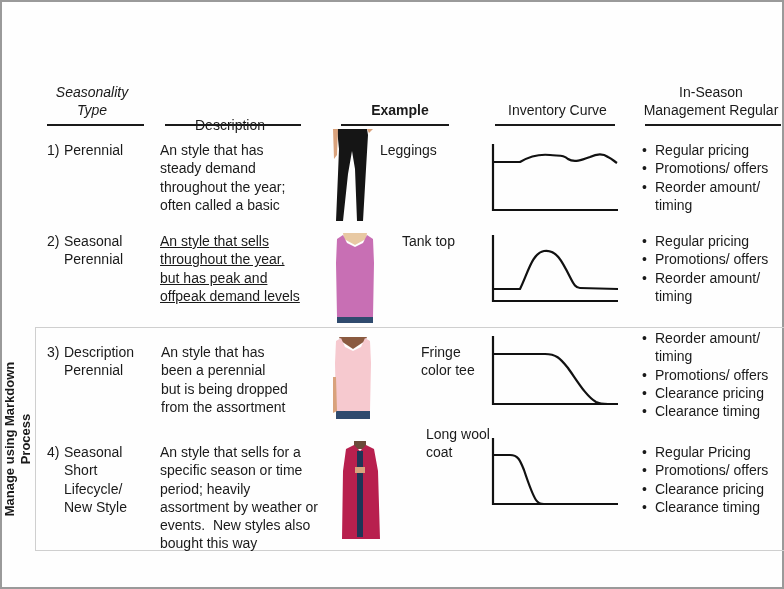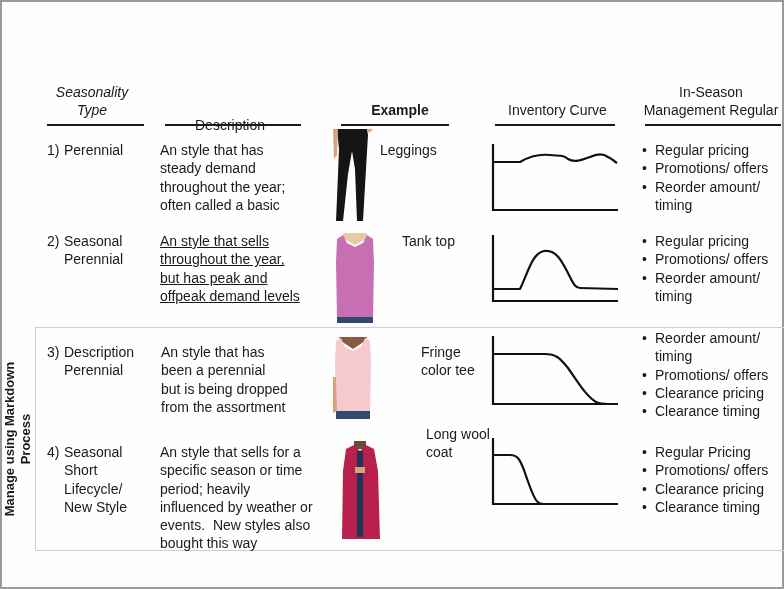--- a/index.html
+++ b/index.html
@@ -142,21 +142,21 @@
 
 <div class="cell type" style="left:47px; top:443px;">
   <span class="num">4)</span><span>Seasonal
 Short
 Lifecycle/
 New Style</span>
 </div>
 <div class="cell" style="left:160px; top:443px;">An style that sells for a
 specific season or time
 period; heavily
-influenced by weather or
+assortment by weather or
 events.  New styles also
 bought this way</div>
 <svg class="photo" style="left:338px; top:441px;" width="46" height="100" viewBox="0 0 46 100">
   <path d="M16 0 L28 0 L28 8 L16 8 Z" fill="#6b4a3a"></path>
   <path d="M8 8 L16 4 L22 10 L28 4 L36 8 L40 30 L42 98 L4 98 L5 30 Z" fill="#b8204e"></path>
   <path d="M19 10 L25 10 L25 96 L19 96 Z" fill="#1f3556"></path>
   <path d="M17 26 L27 26 L27 32 L17 32 Z" fill="#d9a27c"></path>
 </svg>
 <div class="cell" style="left:402px; top:425px;margin-left:24px;">Long wool
 coat</div>

